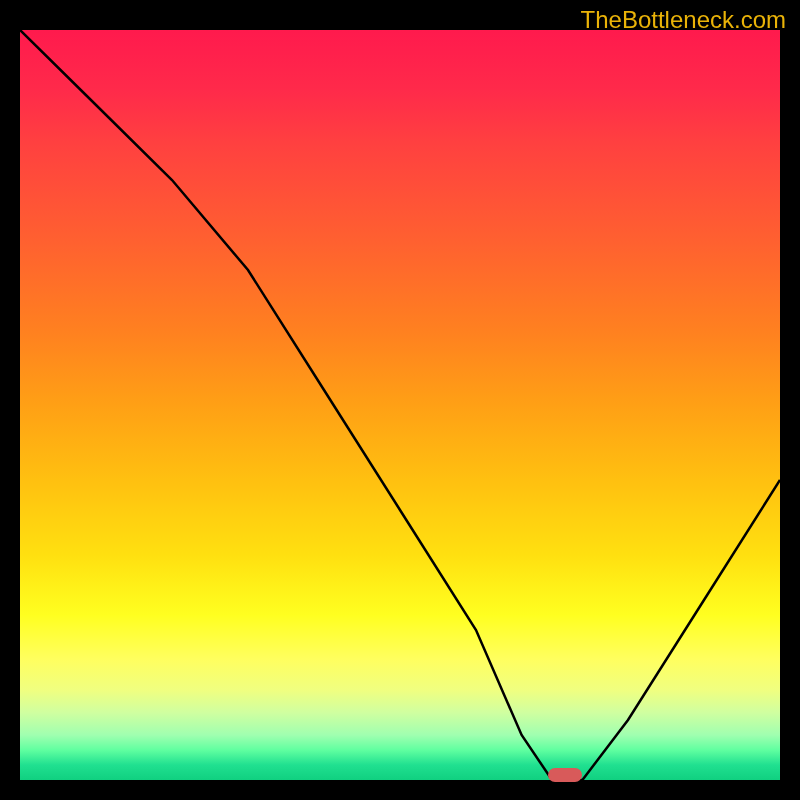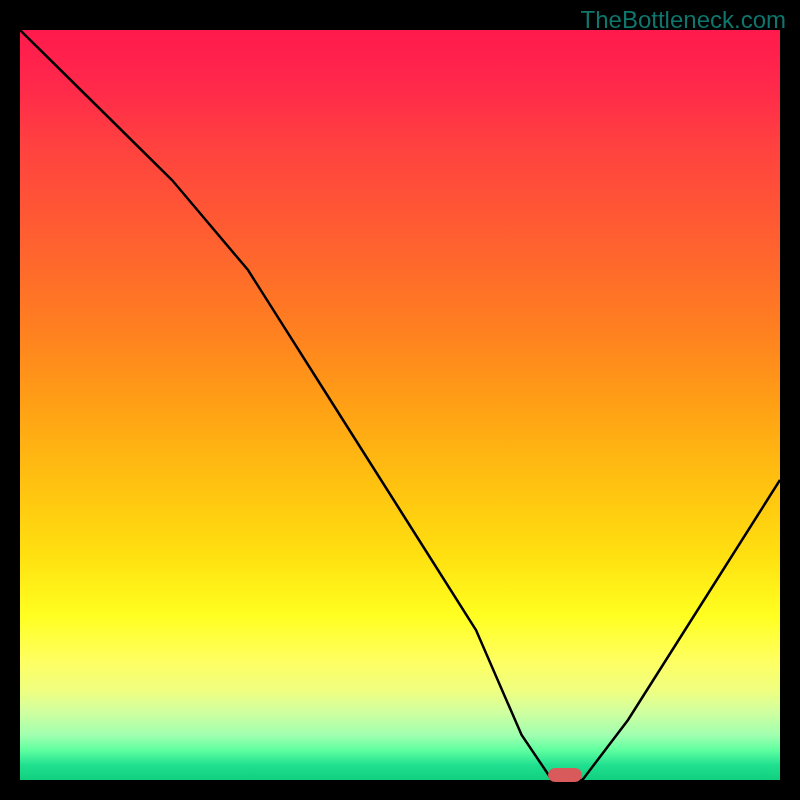--- a/index.html
+++ b/index.html
@@ -8,21 +8,21 @@
     width: 800px;
     height: 800px;
     background: #000;
     position: relative;
     overflow: hidden;
   }
   .watermark {
     position: absolute;
     top: 6px;
     right: 14px;
-    color: #0f766e;
+    color: #eab308;
     font-family: Arial, sans-serif;
     font-size: 24px;
     font-weight: 500;
     z-index: 10;
   }
   .plot-area {
     position: absolute;
     left: 20px;
     top: 30px;
     width: 760px;

